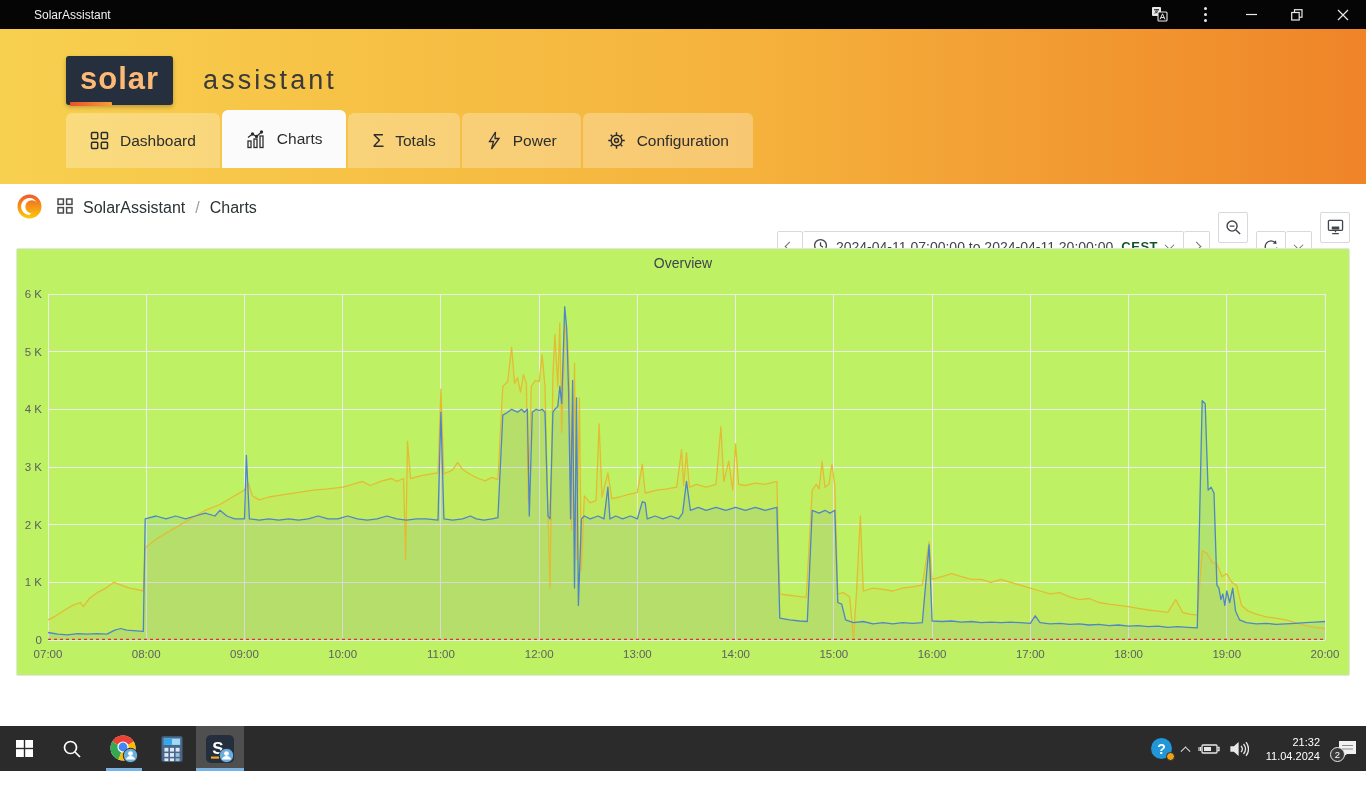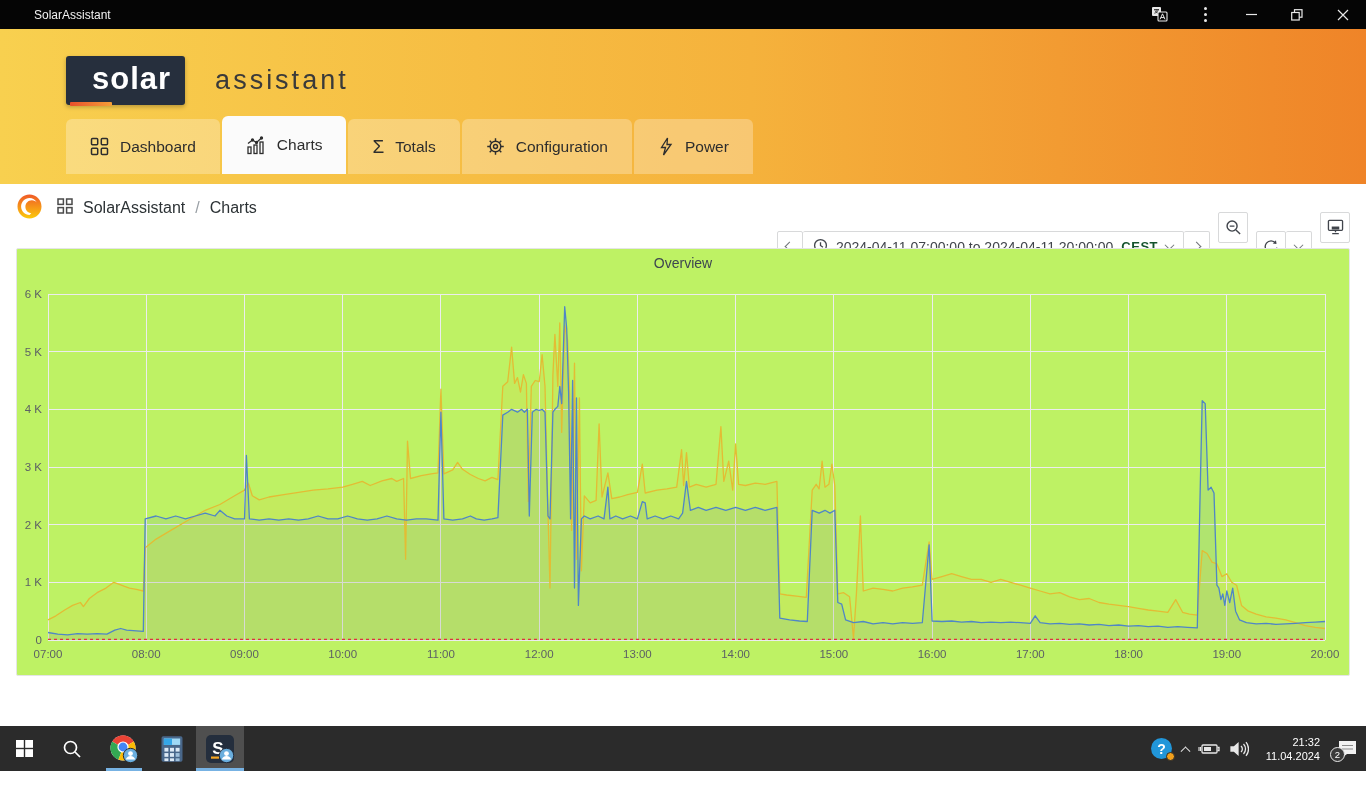--- a/index.html
+++ b/index.html
@@ -14,26 +14,26 @@
   .titlebar-right { position:absolute; right:0; top:0; height:29px; display:flex; align-items:center; }
   .tb-btn { width:46px; height:29px; display:flex; align-items:center; justify-content:center; }
   .dots i { display:block; width:3px; height:3px; border-radius:50%; background:#e8e8e8; margin:1.5px 0; }
 
   
   .header { position:absolute; left:0; top:29px; width:1366px; height:155px;
             background:linear-gradient(90deg,#f8d04f 0%,#f5b23c 55%,#ef8428 100%); }
   .logo { position:absolute; left:66px; top:28px; height:47px; display:flex; align-items:center; }
   .logo-box { position:relative; background:#262f3d; border-radius:3px; padding:5px 14px 8px 14px;
               box-shadow:0 2px 4px rgba(0,0,0,.25); }
-  .logo-box .word { color:#ffffff; font-size:31px; font-weight:bold; letter-spacing:1px;margin-left:12px; }
+  .logo-box .word { color:#fdba74; font-size:31px; font-weight:bold; letter-spacing:1px; }
   .logo-underline { position:absolute; left:4px; bottom:-1px; width:42px; height:4px;
                     background:linear-gradient(90deg,#e8502b,#f59f38); border-radius:1px; }
   .logo-sub { margin-left:30px; font-size:27px; font-weight:300; letter-spacing:3px; color:#3a3a3a; }
 
-  .tabs { position:absolute; left:66px; bottom:10px; display:flex; align-items:flex-end;justify-content:flex-end; }
+  .tabs { position:absolute; left:66px; bottom:16px; display:flex; align-items:flex-end;justify-content:flex-end; }
   .tab { display:flex; align-items:center; gap:11px; height:55px; padding:0 24px;
          margin-right:2px; background:rgba(255,255,255,.28); border-radius:6px 6px 0 0;
          font-size:15.5px; color:#2d2d2d; cursor:pointer; }
   .tab.active { background:#fbfbfb; height:58px; }
   .tab svg { display:block; }
   .sigma { font-size:19px; line-height:1; color:#2d2d2d; }
 
   
   .crumbbar { position:absolute; left:0; top:184px; width:1366px; height:48px; background:#fff; }
   .crumb-left { position:absolute; left:16px; top:0; height:48px; display:flex; align-items:center; gap:14px; }
@@ -154,35 +154,35 @@
           </svg>
           </span>
         <span>Charts</span>
       </div>
       <div class="tab">
         <span class="sigma">Σ</span>
         <span>Totals</span>
       </div>
       <div class="tab">
         <span>
+          <svg width="16" height="19" viewBox="0 0 16 19" fill="none" stroke="#2d2d2d" stroke-width="1.3">
+            <path d="M9.5 1 L3.5 10.5 h4 L5.5 18 L13 7.5 H9 Z"></path>
+          </svg>
+          </span>
+        <span>Power</span>
+      </div>
+      <div class="tab">
+        <span>
           <svg width="19" height="19" viewBox="0 0 20 20" fill="none" stroke="#2d2d2d" stroke-width="1.5">
             <circle cx="10" cy="10" r="5.6"></circle>
               <circle cx="10" cy="10" r="2.1"></circle>
             <path d="M10 1.3v3 M10 15.7v3 M1.3 10h3 M15.7 10h3 M3.9 3.9l2.1 2.1 M14 14l2.1 2.1 M16.1 3.9L14 6 M6 14l-2.1 2.1"></path>
           </svg>
           </span>
         <span>Configuration</span>
-      </div>
-      <div class="tab">
-        <span>
-          <svg width="16" height="19" viewBox="0 0 16 19" fill="none" stroke="#2d2d2d" stroke-width="1.3">
-            <path d="M9.5 1 L3.5 10.5 h4 L5.5 18 L13 7.5 H9 Z"></path>
-          </svg>
-          </span>
-        <span>Power</span>
       </div>
     </div>
   </div>
 
   <div class="crumbbar">
     <div class="crumb-left">
       <span>
         <svg width="27" height="27" viewBox="0 0 27 27">
           <defs>
               <linearGradient id="gflame" x1="0" y1="1" x2="0" y2="0">

